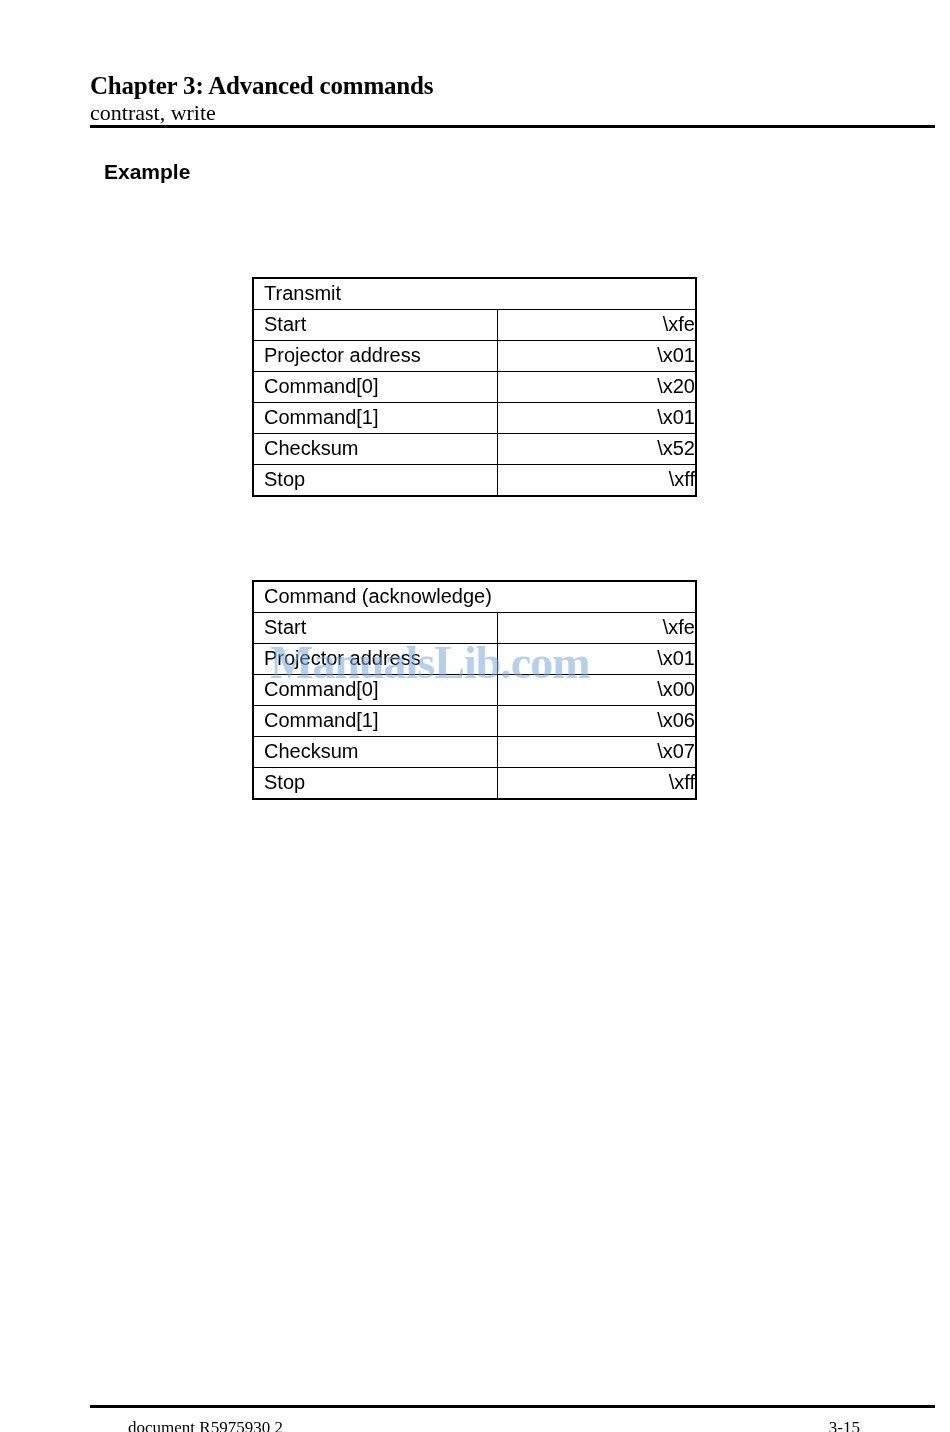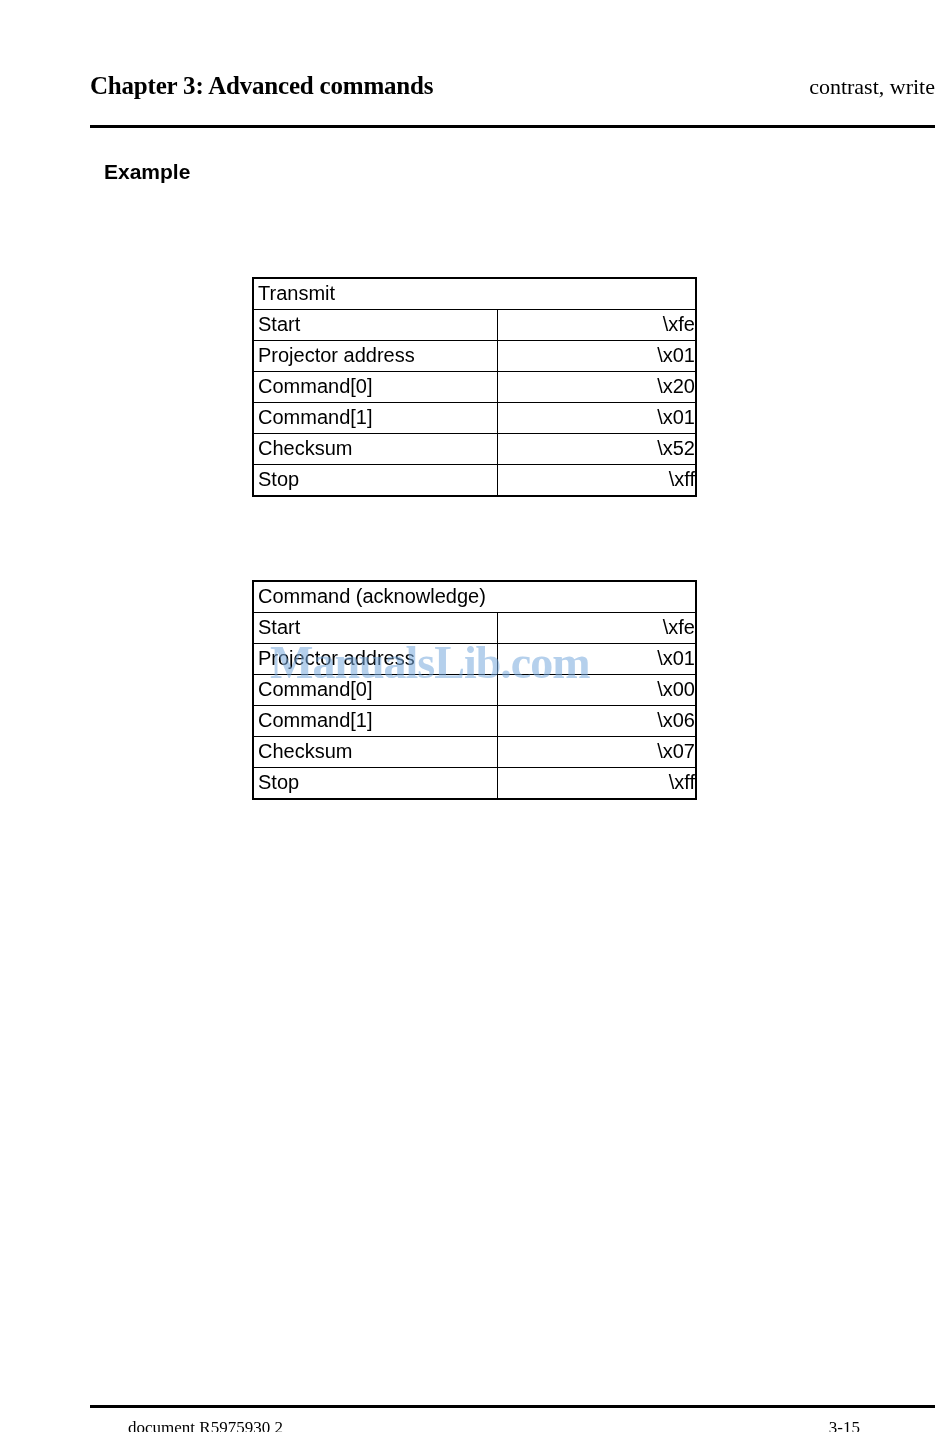--- a/index.html
+++ b/index.html
@@ -25,20 +25,21 @@
 
   
   .header {
     position: absolute;
     left: 90px;
     top: 72px;
     width: 845px;
     display: flex;
     align-items: baseline;
     justify-content: space-between;
+    flex-direction: column;
   }
   .chapter-title {
     font-family: "Liberation Serif", serif;
     font-weight: bold;
     font-size: 25px;
     letter-spacing: -0.2px;
     white-space: nowrap;
   }
   .running-head {
     font-family: "Liberation Serif", serif;
@@ -77,21 +78,21 @@
     background: #ffffff;
     border: 2px solid #000000;
     width: 445px;
     font-size: 20px;
   }
   .cmd-table.transmit { left: 252px; top: 277px; }
   .cmd-table.receive  { left: 252px; top: 580px; }
 
   .cmd-table td {
     border: 1px solid #000000;
-    padding: 2px 0 3px 4px;
+    padding: 2px 0 3px 10px;
     height: 25px;
     line-height: 25px;
     vertical-align: middle;
   }
   .cmd-table td.label { width: 240px; }
   .cmd-table td.value { width: 195px; text-align: right; }
   .cmd-table tr.title-row td {
     border-bottom: 1px solid #000000;
   }
 

